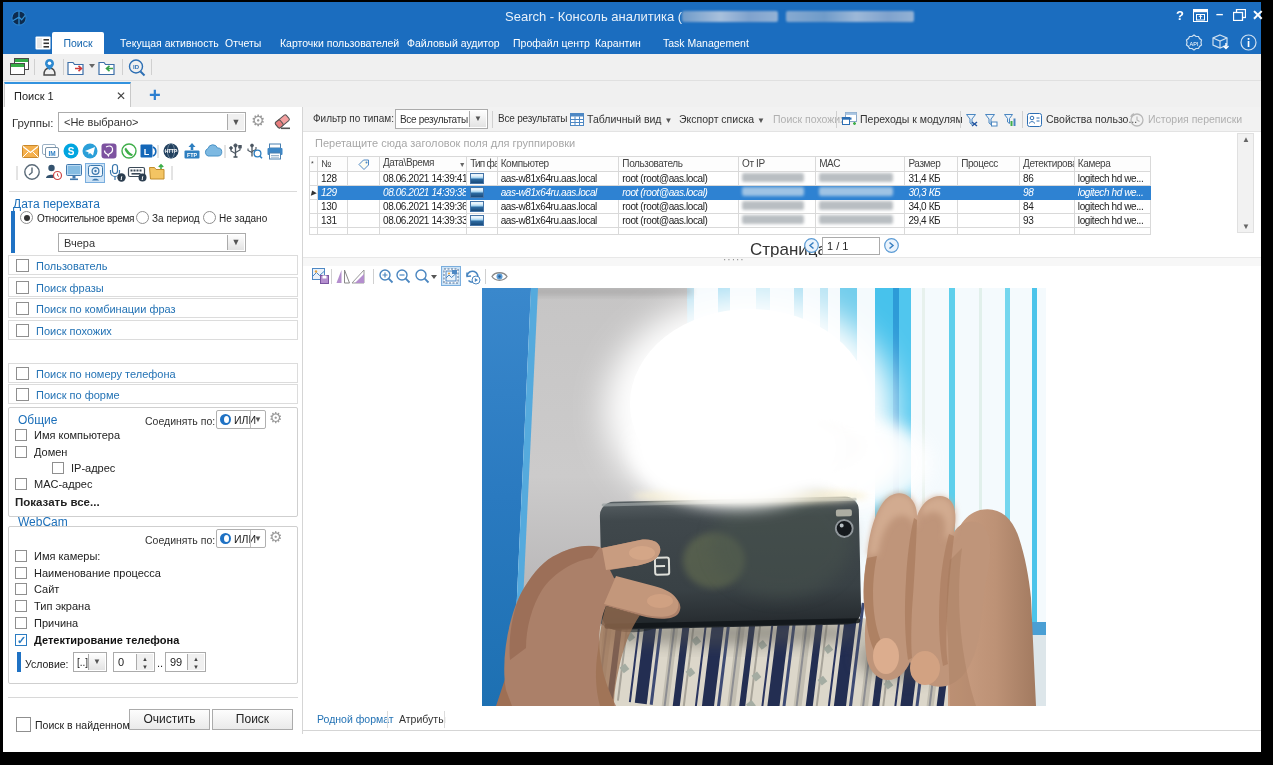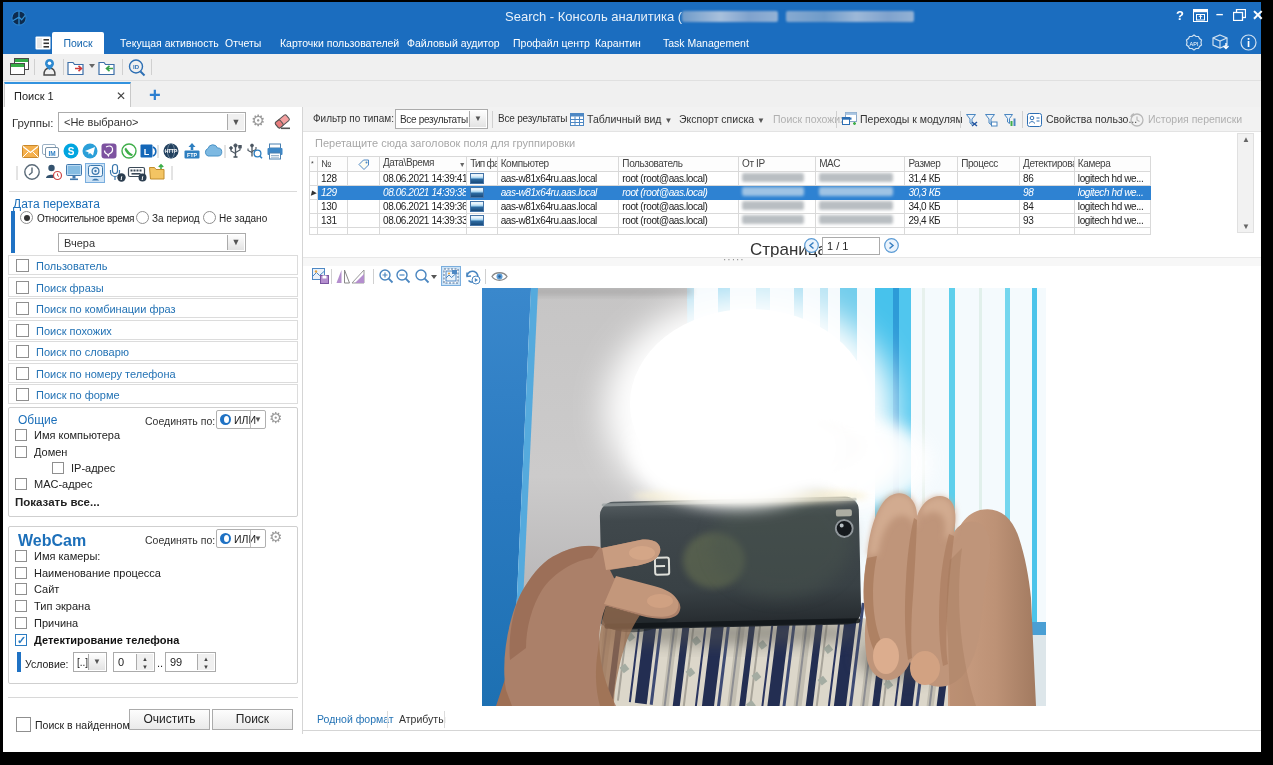--- a/index.html
+++ b/index.html
@@ -307,24 +307,20 @@
           <div class="lbl">Поиск фразы</div>
         </div>
       <div class="cbrow" style="top:191px;">
           <div class="cbx"></div>
           <div class="lbl">Поиск по комбинации фраз</div>
         </div>
       <div class="cbrow" style="top:212.5px;">
           <div class="cbx"></div>
           <div class="lbl">Поиск похожих</div>
         </div>
-      <div class="cbrow" style="top:234px;">
-          <div class="cbx"></div>
-          <div class="lbl">Поиск по словарю</div>
-        </div>
       <div class="cbrow" style="top:255.5px;">
           <div class="cbx"></div>
           <div class="lbl">Поиск по номеру телефона</div>
         </div>
       <div class="cbrow" style="top:277px;">
           <div class="cbx"></div>
           <div class="lbl">Поиск по форме</div>
         </div>
       <div class="group-box abs" style="left:5px;top:300px;width:290px;height:110px;"></div>
       <div class="group-box abs" style="left:5px;top:419px;width:290px;height:158px;"></div>
@@ -334,21 +330,21 @@
           <span class="oricon"></span>
           <span class="ortxt">ИЛИ</span>
           <span class="orbtn">▼</span>
         </div>
       <div class="abs" style="left:266px;top:302px;font-size:15px;color:#9a9a9a;">⚙</div>
       <div class="gitem abs" style="left:12px;top:322px;"><span class="cbx" style="position:relative;display:inline-block;vertical-align:-2px;"></span><span style="margin-left:7px;font-size:11px;color:#222;">Имя компьютера</span></div>
       <div class="gitem abs" style="left:12px;top:339px;"><span class="cbx" style="position:relative;display:inline-block;vertical-align:-2px;"></span><span style="margin-left:7px;font-size:11px;color:#222;">Домен</span></div>
       <div class="gitem abs" style="left:12px;top:355px;padding-left:37px;"><span class="cbx" style="position:relative;display:inline-block;vertical-align:-2px;"></span><span style="margin-left:7px;font-size:11px;color:#222;">IP-адрес</span></div>
       <div class="gitem abs" style="left:12px;top:371px;"><span class="cbx" style="position:relative;display:inline-block;vertical-align:-2px;"></span><span style="margin-left:7px;font-size:11px;color:#222;">MAC-адрес</span></div>
       <div class="abs" style="left:12px;top:389px;font-size:11.5px;font-weight:bold;color:#222;">Показать все...</div>
-      <div class="abs blue" style="left:15px;top:425px;font-size:16px;font-weight:bold;">WebCam</div>
+      <div class="abs blue" style="left:15px;top:408px;font-size:12px;">WebCam</div>
       <div class="abs" style="left:142px;top:427px;font-size:10.5px;color:#333;">Соединять по:</div>
       <div class="orpill abs" style="left:213px;top:422px;">
           <span class="oricon"></span>
           <span class="ortxt">ИЛИ</span>
           <span class="orbtn">▼</span>
         </div>
       <div class="abs" style="left:266px;top:421px;font-size:15px;color:#9a9a9a;">⚙</div>
       <div class="gitem abs" style="left:12px;top:443px;"><span class="cbx" style="position:relative;display:inline-block;vertical-align:-2px;"></span><span style="margin-left:7px;font-size:11px;color:#222;">Имя камеры:</span></div>
       <div class="gitem abs" style="left:12px;top:460px;"><span class="cbx" style="position:relative;display:inline-block;vertical-align:-2px;"></span><span style="margin-left:7px;font-size:11px;color:#222;">Наименование процесса</span></div>
       <div class="gitem abs" style="left:12px;top:476px;"><span class="cbx" style="position:relative;display:inline-block;vertical-align:-2px;"></span><span style="margin-left:7px;font-size:11px;color:#222;">Сайт</span></div>
@@ -359,21 +355,21 @@
       <div class="abs" style="left:22px;top:551px;font-size:10.5px;color:#222;">Условие:</div>
       <div class="combo" style="left:70px;top:545px;width:34px;height:20px;">
           <span style="position:absolute;left:3px;top:4px;font-size:10px;">[..]</span>
           <span class="btn" style="line-height:16px;font-size:8px;background:linear-gradient(#fdfdfd,#e3e3e3);">▼</span>
         </div>
       <div class="combo" style="left:110px;top:545px;width:42px;height:20px;">
           <span style="position:absolute;left:4px;top:3px;">0</span>
           <span class="btn spin">▲<br>▼</span>
         </div>
       <div class="abs" style="left:154px;top:550px;color:#222;">..</div>
-      <div class="combo" style="left:162px;top:545px;width:51px;height:20px;">
+      <div class="combo" style="left:162px;top:545px;width:41px;height:20px;">
           <span style="position:absolute;left:4px;top:3px;">99</span>
           <span class="btn spin">▲<br>▼</span>
         </div>
       <div class="abs" style="left:5px;top:590px;width:290px;border-top:1px solid #d8d8d8;"></div>
       <div class="cbx" style="left:13px;top:610px;width:15px;height:15px;"></div>
       <div class="abs" style="left:32px;top:612px;font-size:10.5px;color:#222;">Поиск в найденном</div>
       <div class="abs pushbtn" style="left:126px;top:602px;width:81px;height:21px;">Очистить</div>
       <div class="abs pushbtn" style="left:209px;top:602px;width:81px;height:21px;">Поиск</div>
     </div>
     <div class="abs" id="rightpane">

